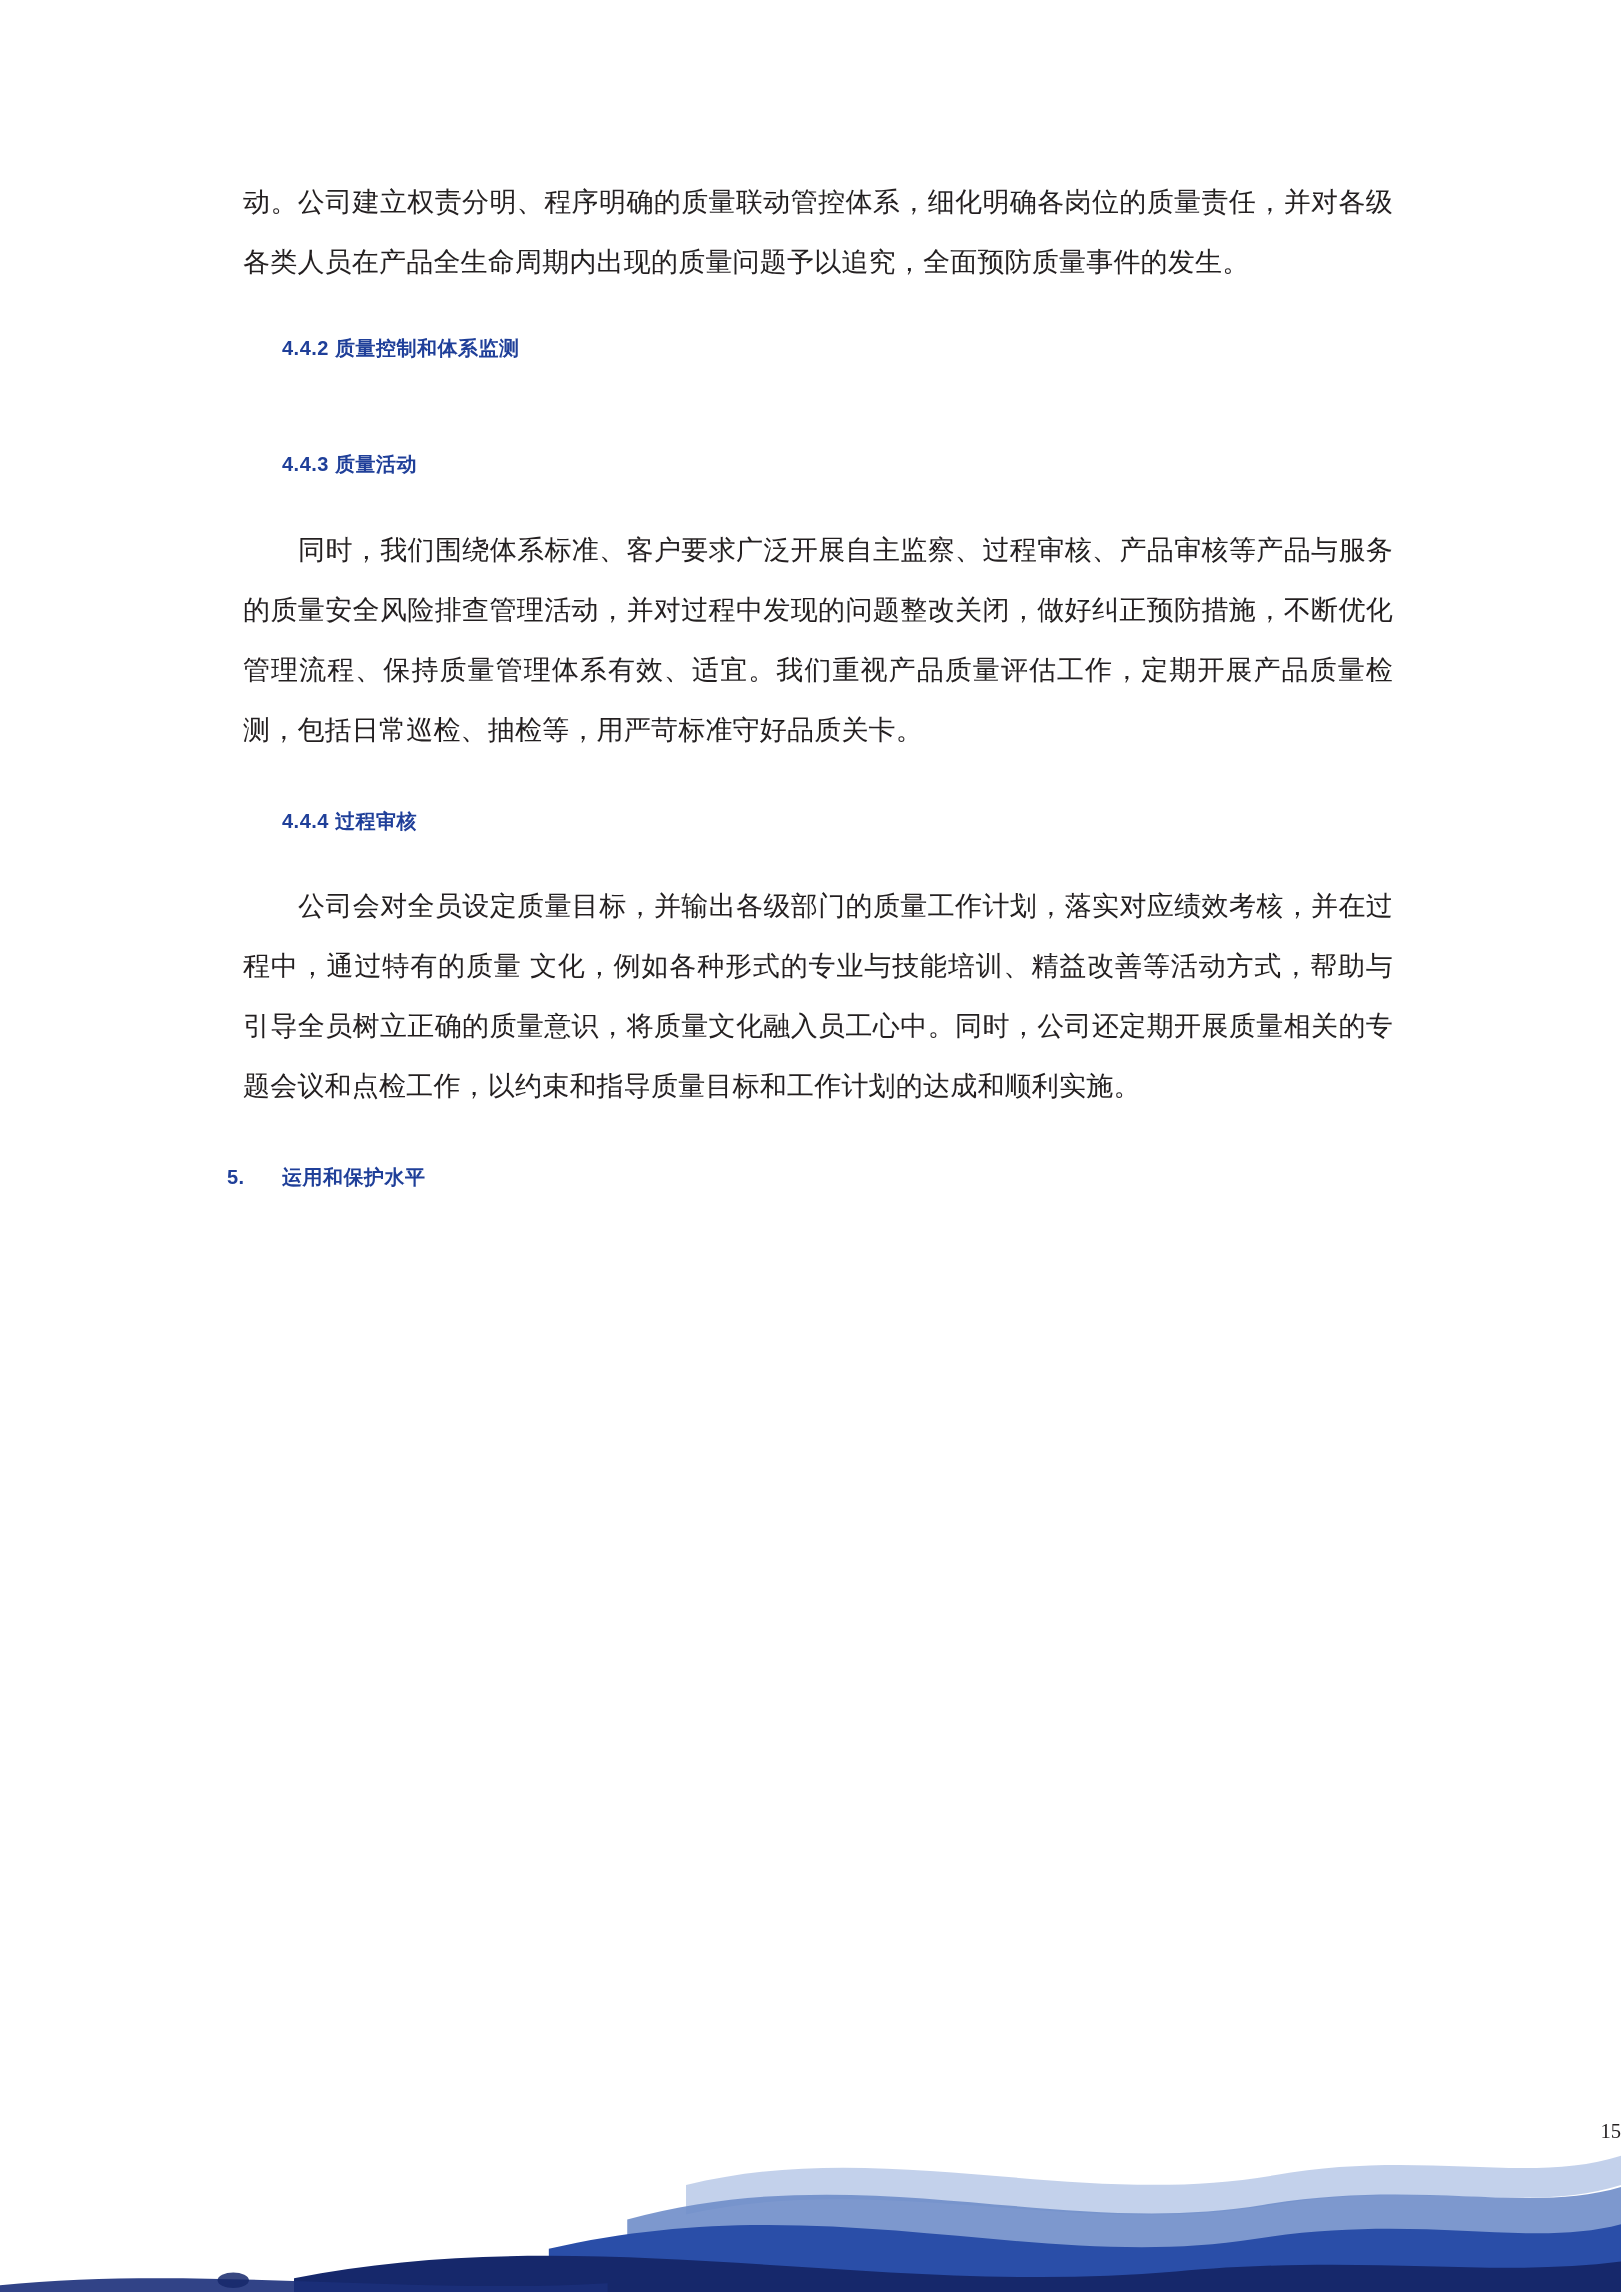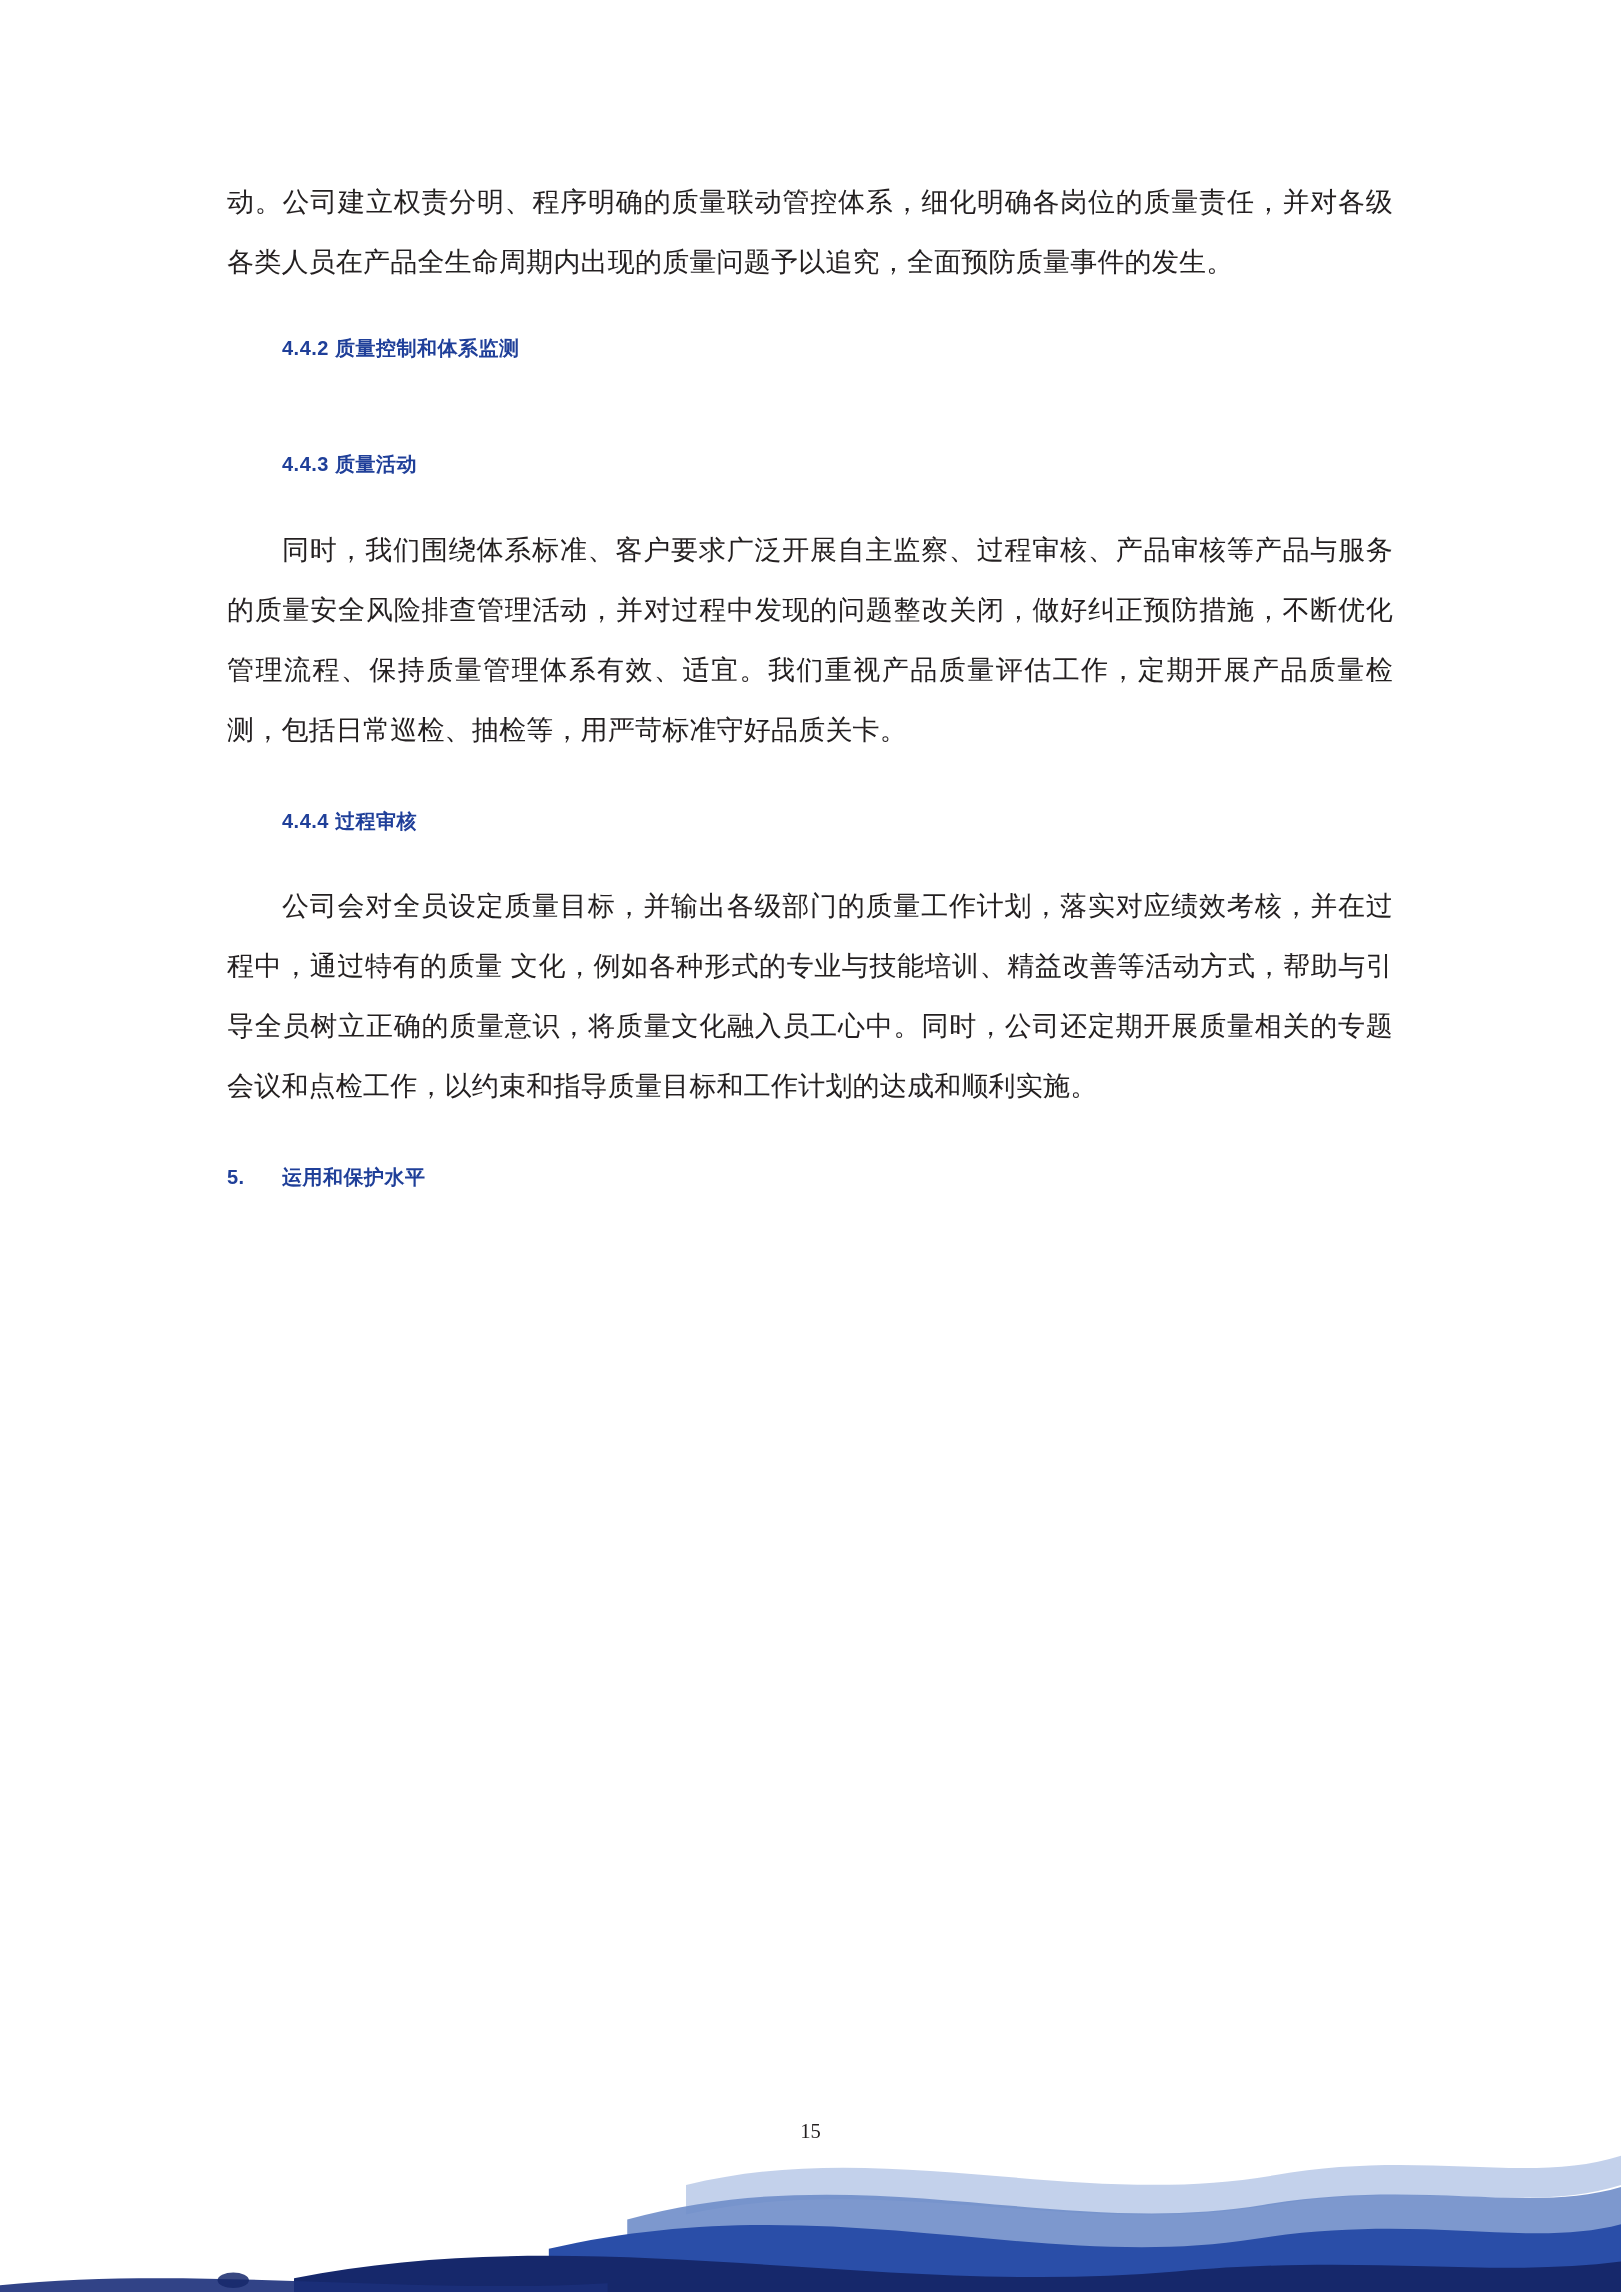--- a/index.html
+++ b/index.html
@@ -18,21 +18,21 @@
     overflow: hidden;
     box-sizing: border-box;
   }
   .content {
     position: absolute;
     left: 227px;
     top: 172px;
     width: 1166px;
   }
   p.body-text {
-    margin: 0 0 0 0;
+    margin: 0 0 0 16px;
     font-size: 27px;
     line-height: 60px;
     color: #231f20;
     text-align: justify;
     text-justify: inter-ideograph;
     letter-spacing: 0.2px;
   }
   p.body-text.indent {
     text-indent: 55px;
   }
@@ -56,21 +56,21 @@
   .h1num {
     display: inline-block;
     min-width: 55px;
   }
 
   .page-number {
     position: absolute;
     left: 0;
     right: 0;
     top: 2120px;
-    text-align: center;
+    text-align: right;
     font-size: 20.6px;
     color: #231f20;
     font-family: "Liberation Serif", serif;
   }
 
   .footer-deco {
     position: absolute;
     left: 0;
     bottom: 0;
     width: 1621px;

